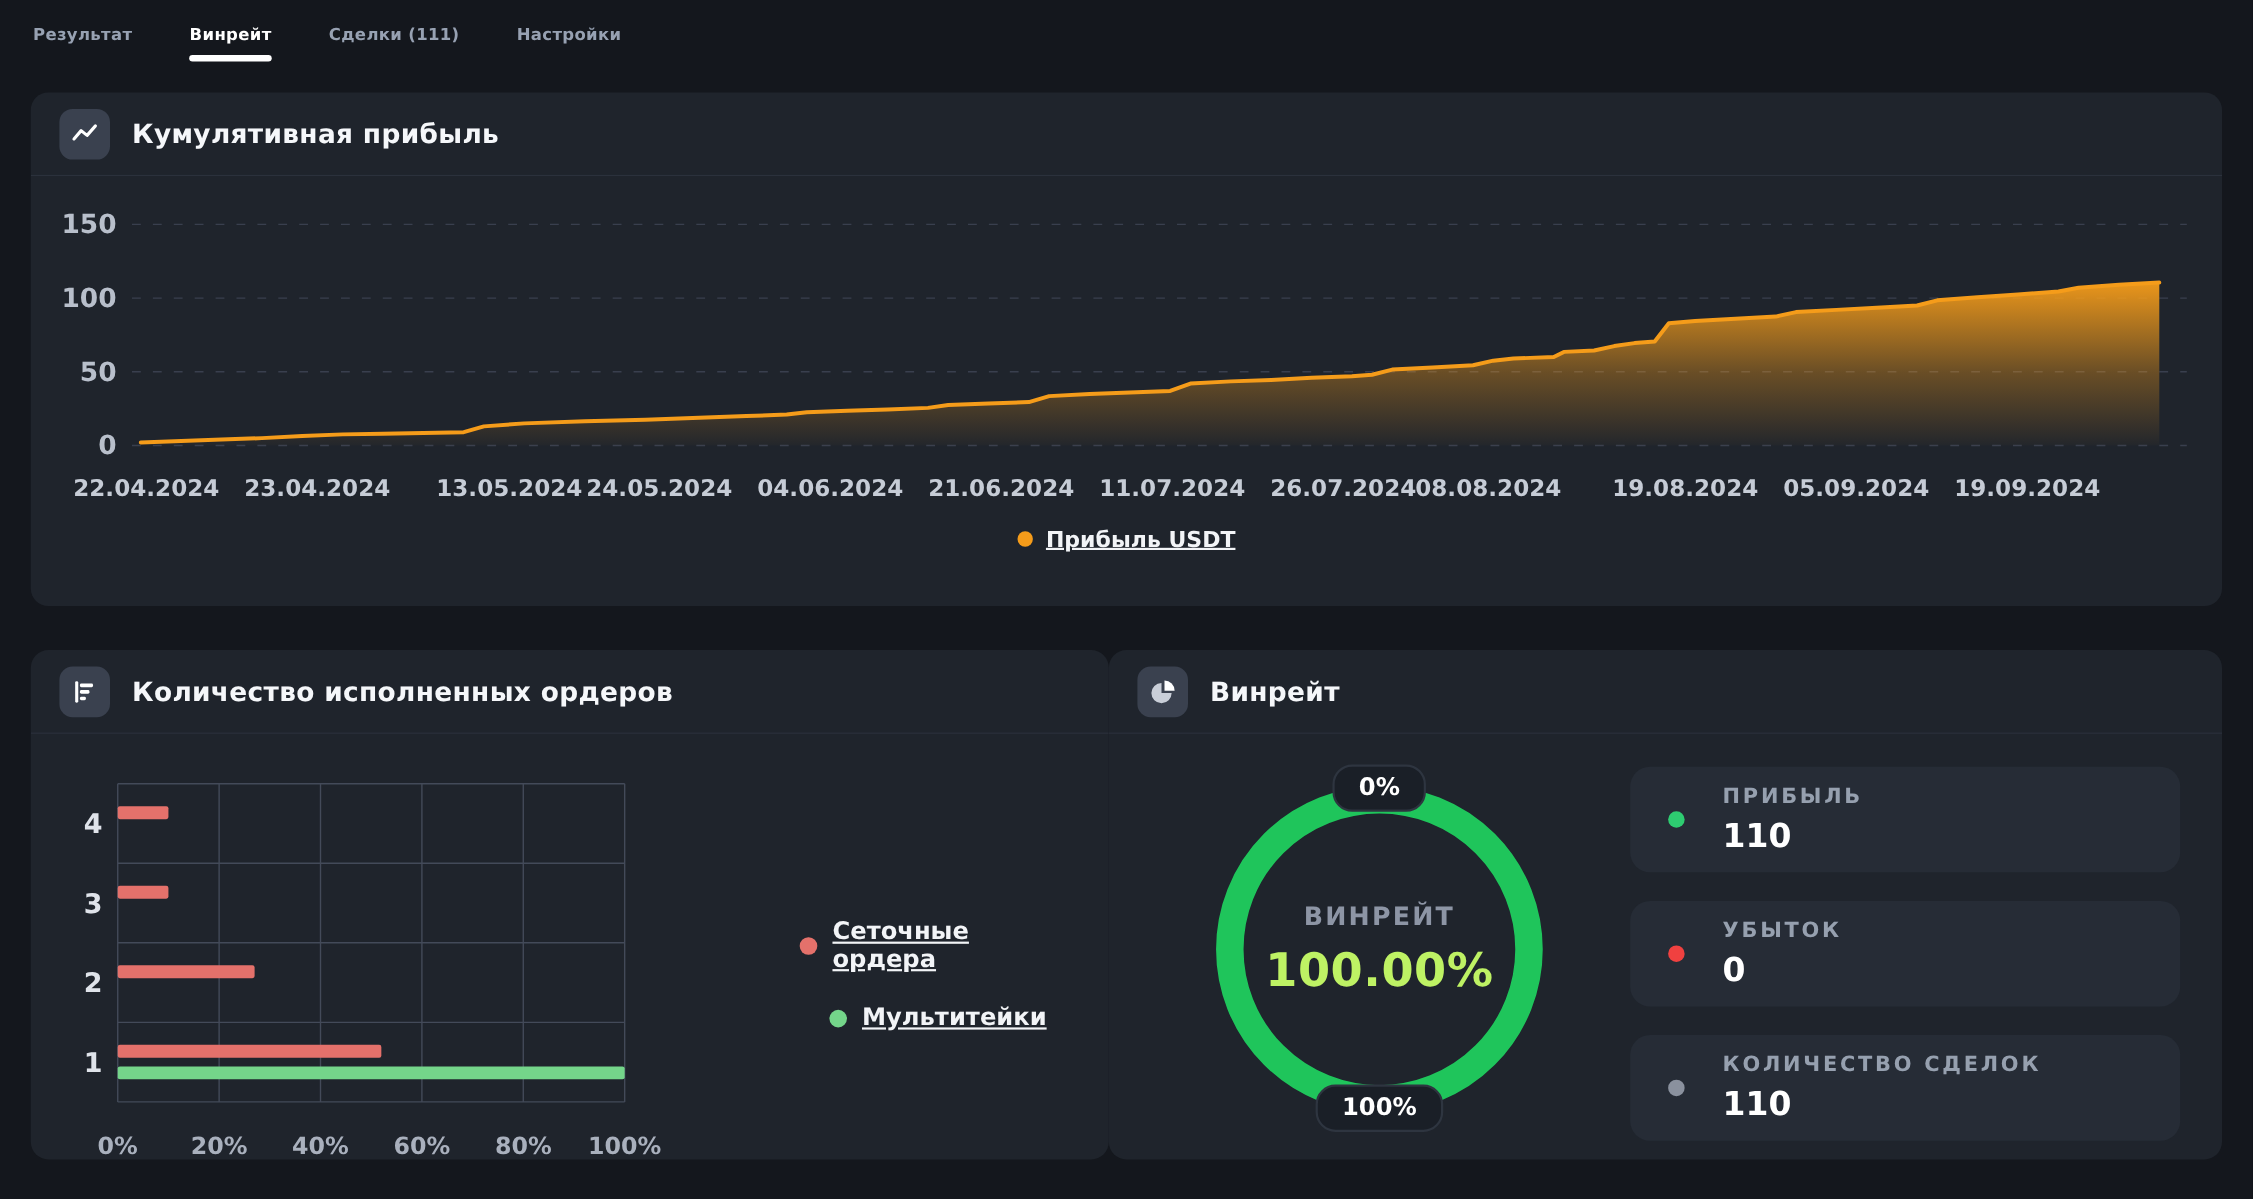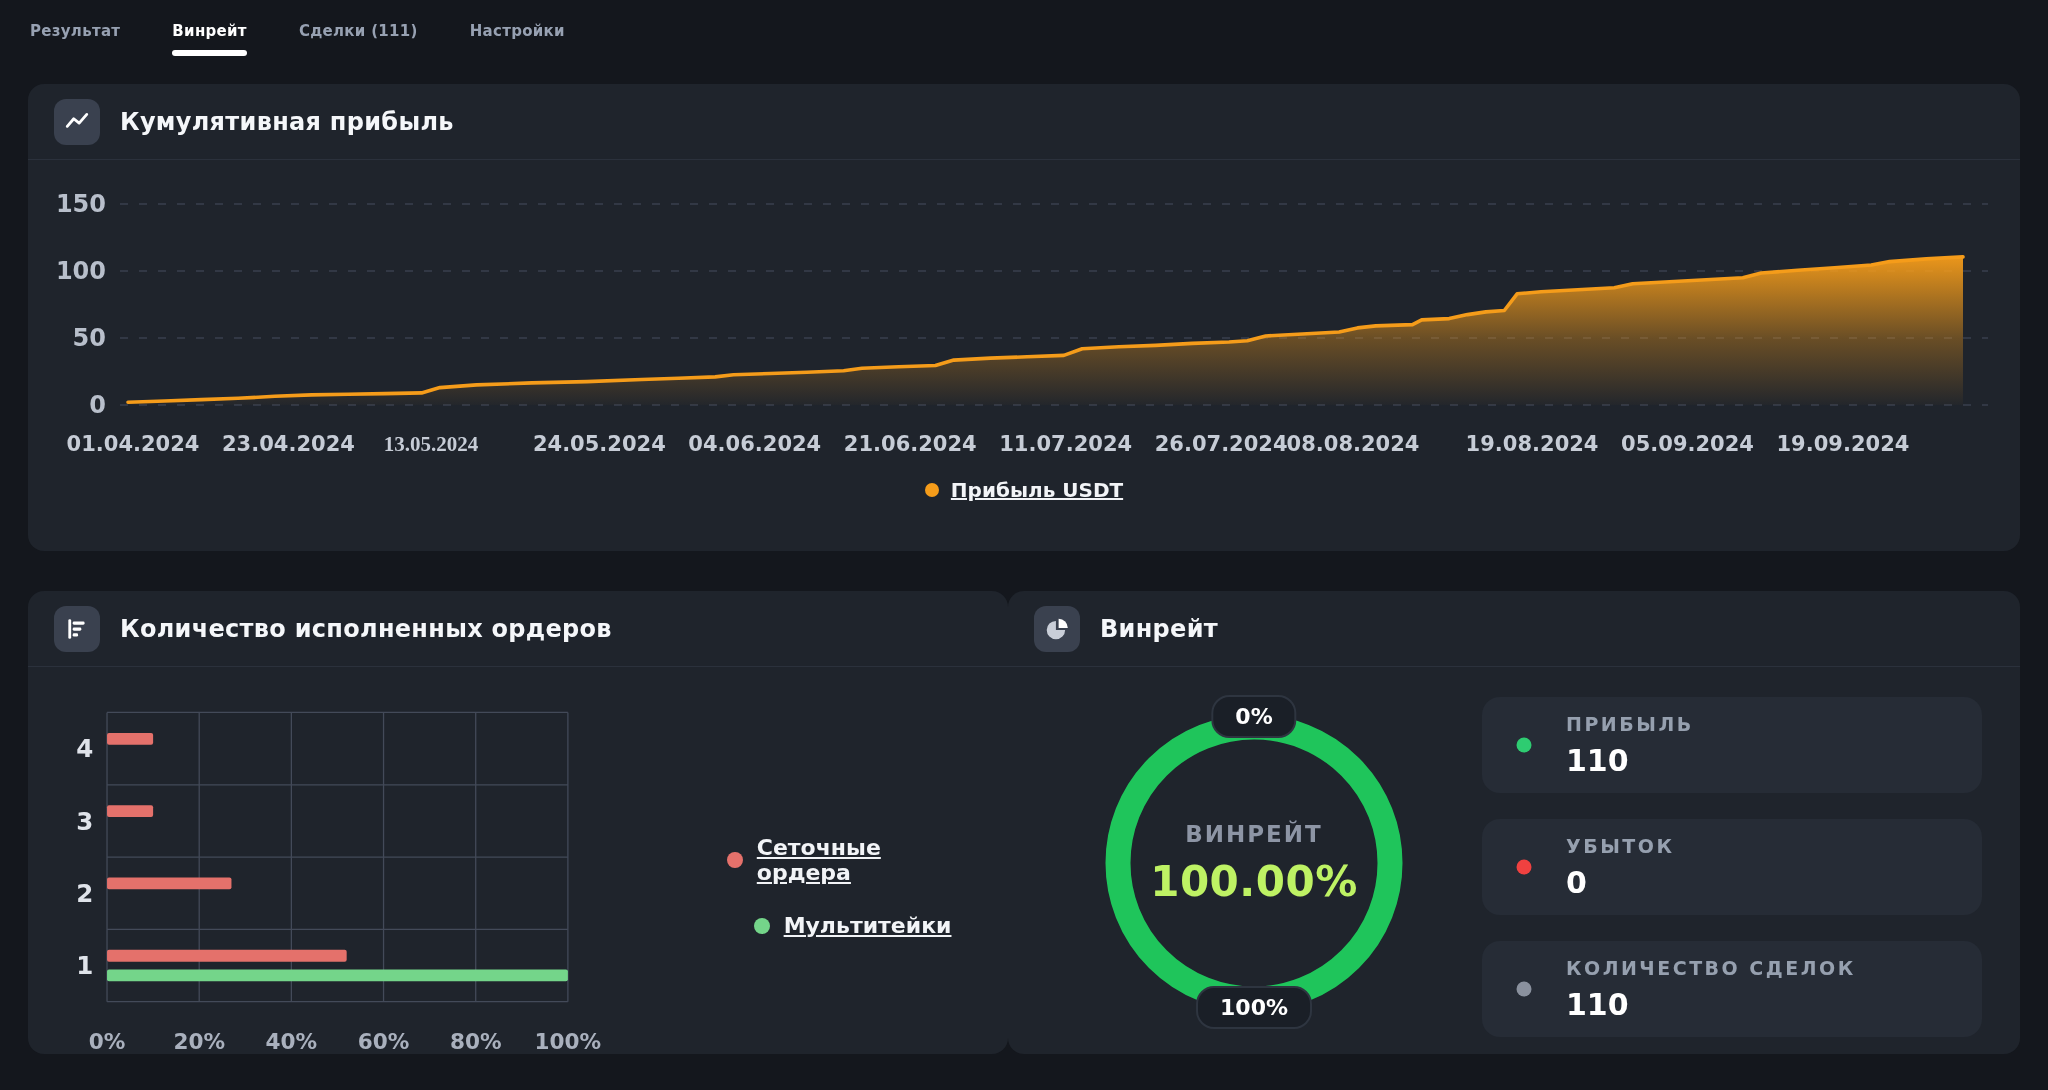--- a/index.html
+++ b/index.html
@@ -123,23 +123,23 @@
           <line x1="92" y1="176" x2="1960" y2="176" stroke="#3c4352" stroke-width="1.3" stroke-dasharray="8 11" opacity="0.9"></line>
           <text x="78" y="184" fill="#b8bfcb" font-size="24" font-weight="600" text-anchor="end">50</text>
           <line x1="92" y1="109" x2="1960" y2="109" stroke="#3c4352" stroke-width="1.3" stroke-dasharray="8 11" opacity="0.9"></line>
           <text x="78" y="117" fill="#b8bfcb" font-size="24" font-weight="600" text-anchor="end">100</text>
           <line x1="92" y1="42" x2="1960" y2="42" stroke="#3c4352" stroke-width="1.3" stroke-dasharray="8 11" opacity="0.9"></line>
           <text x="78" y="50" fill="#b8bfcb" font-size="24" font-weight="600" text-anchor="end">150</text>
           <path d="M100.0,240.3 L136.7,239.0 L173.4,237.6 L210.1,236.3 L246.8,234.3 L283.5,232.9 L320.2,232.3 L356.9,231.6 L393.6,230.9 L411.9,225.6 L448.6,222.9 L503.7,220.9 L558.8,219.6 L613.8,217.5 L650.5,216.2 L687.2,214.9 L705.5,212.8 L742.3,211.5 L779.0,210.2 L815.6,208.8 L834.0,206.2 L870.7,204.8 L907.4,203.5 L925.8,198.1 L962.5,196.1 L999.1,194.8 L1035.8,193.4 L1054.2,186.7 L1090.9,184.7 L1127.6,183.4 L1164.3,181.4 L1201.0,180.0 L1219.3,178.7 L1237.7,174.0 L1274.4,172.0 L1311.1,170.0 L1329.5,165.9 L1347.8,163.9 L1384.5,162.6 L1393.7,157.9 L1421.2,156.6 L1439.5,152.6 L1457.9,149.9 L1476.3,148.5 L1489.1,131.8 L1513.0,129.8 L1549.7,127.8 L1586.3,125.8 L1604.7,121.7 L1641.4,119.7 L1678.1,117.7 L1714.8,115.7 L1733.2,111.0 L1769.8,108.3 L1806.5,105.7 L1843.3,103.0 L1861.6,99.6 L1898.3,96.9 L1935.0,94.9 L1935,243 L100,243 Z" fill="url(#goldfade)" stroke="none"></path>
           <path d="M100.0,240.3 L136.7,239.0 L173.4,237.6 L210.1,236.3 L246.8,234.3 L283.5,232.9 L320.2,232.3 L356.9,231.6 L393.6,230.9 L411.9,225.6 L448.6,222.9 L503.7,220.9 L558.8,219.6 L613.8,217.5 L650.5,216.2 L687.2,214.9 L705.5,212.8 L742.3,211.5 L779.0,210.2 L815.6,208.8 L834.0,206.2 L870.7,204.8 L907.4,203.5 L925.8,198.1 L962.5,196.1 L999.1,194.8 L1035.8,193.4 L1054.2,186.7 L1090.9,184.7 L1127.6,183.4 L1164.3,181.4 L1201.0,180.0 L1219.3,178.7 L1237.7,174.0 L1274.4,172.0 L1311.1,170.0 L1329.5,165.9 L1347.8,163.9 L1384.5,162.6 L1393.7,157.9 L1421.2,156.6 L1439.5,152.6 L1457.9,149.9 L1476.3,148.5 L1489.1,131.8 L1513.0,129.8 L1549.7,127.8 L1586.3,125.8 L1604.7,121.7 L1641.4,119.7 L1678.1,117.7 L1714.8,115.7 L1733.2,111.0 L1769.8,108.3 L1806.5,105.7 L1843.3,103.0 L1861.6,99.6 L1898.3,96.9 L1935.0,94.9" fill="none" stroke="#f59c1a" stroke-width="3.6" stroke-linejoin="round" stroke-linecap="round"></path>
         </svg>
       <div class="xlabels" id="area-xlabels">
-          <div class="xlabel" style="left: 105px;">01.04.2024</div>
+          <div class="xlabel" style="left: 105px;">22.04.2024</div>
           <div class="xlabel" style="left: 260.45px;">23.04.2024</div>
-          <div class="xlabel" style="left: 403px; font-family: Liberation Serif, serif;">13.05.2024</div>
+          <div class="xlabel" style="left: 435px;">13.05.2024</div>
           <div class="xlabel" style="left: 571.35px;">24.05.2024</div>
           <div class="xlabel" style="left: 726.8px;">04.06.2024</div>
           <div class="xlabel" style="left: 882.25px;">21.06.2024</div>
           <div class="xlabel" style="left: 1037.7px;">11.07.2024</div>
           <div class="xlabel" style="left: 1193.15px;">26.07.2024</div>
           <div class="xlabel" style="left: 1325px;">08.08.2024</div>
           <div class="xlabel" style="left: 1504.05px;">19.08.2024</div>
           <div class="xlabel" style="left: 1659.5px;">05.09.2024</div>
           <div class="xlabel" style="left: 1814.95px;">19.09.2024</div>
         </div>

